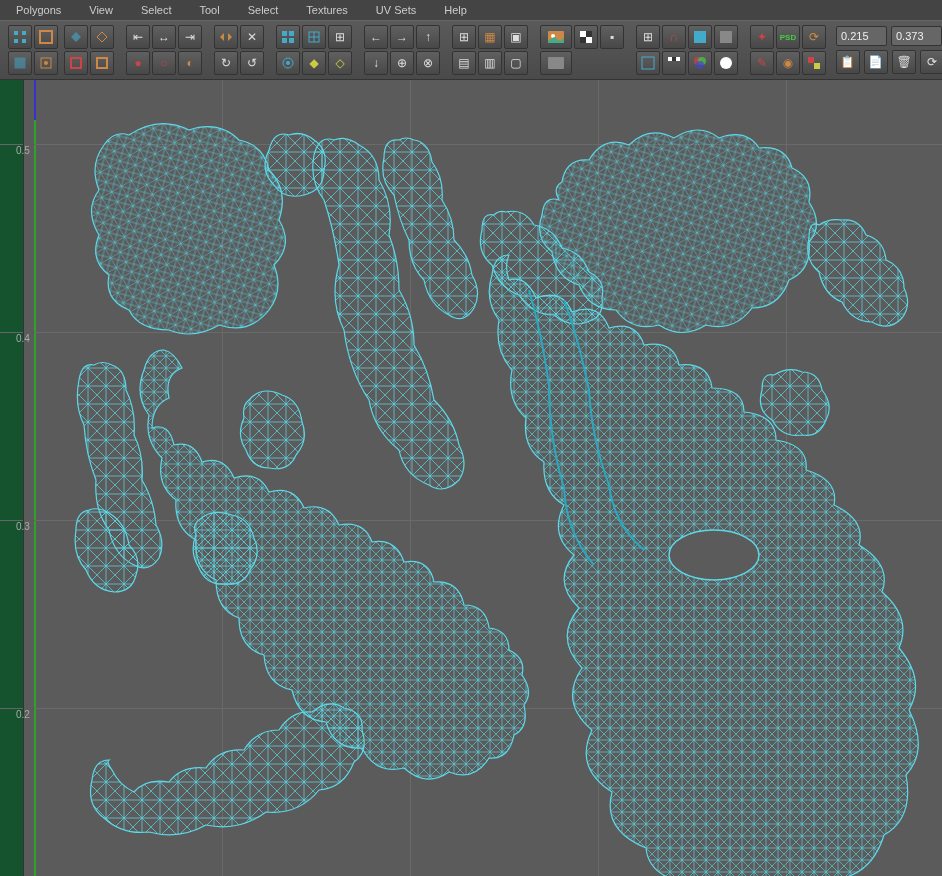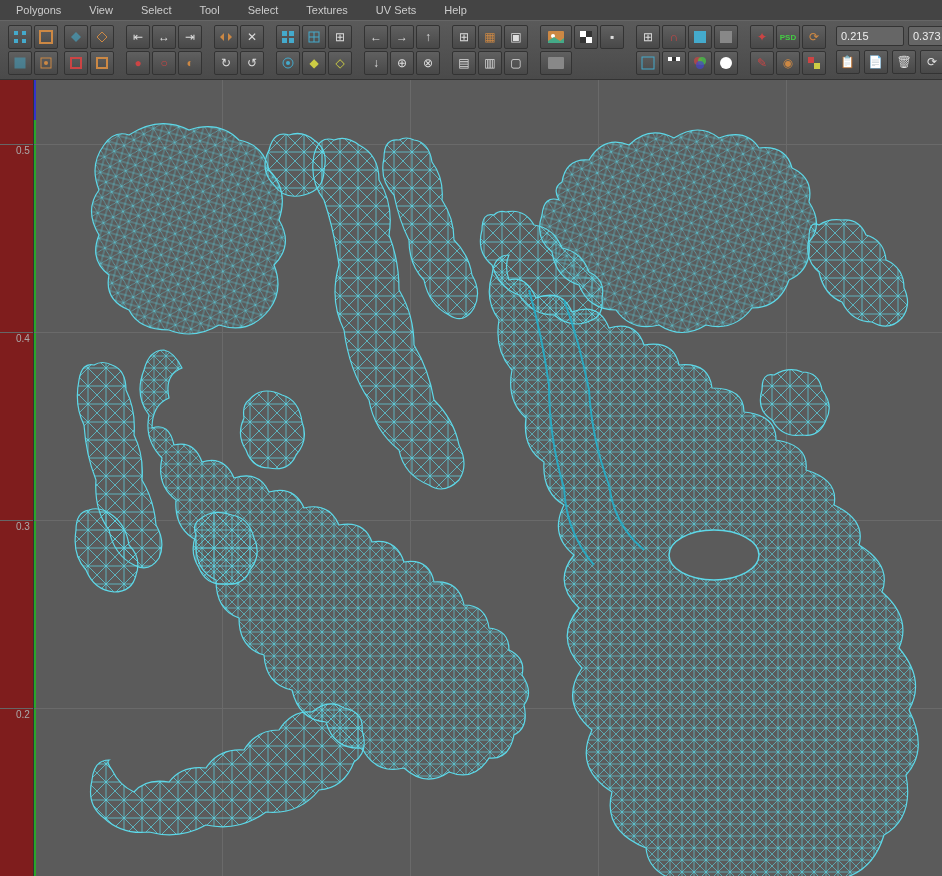--- a/index.html
+++ b/index.html
@@ -59,44 +59,44 @@
   color: #ddd;
 }
 .tool-btn.wide { width: 32px; }
 .separator {
   width: 1px;
   height: 48px;
   background: #333;
   margin: 0 2px;
 }
 .num-input {
-  width: 68px;
+  width: 51px;
   height: 20px;
   background: #666;
   border: 1px solid #333;
   color: #eee;
   font-size: 11px;
   padding: 0 4px;
   border-radius: 2px;
 }
 .viewport {
   position: absolute;
   left: 0;
   top: 80px;
   width: 942px;
   height: 796px;
   background: #5b5b5b;
 }
 .ruler-v {
   position: absolute;
   left: 0;
   top: 0;
-  width: 34px;
+  width: 24px;
   height: 100%;
-  background: #7f1d1d;
+  background: #14532d;
   border-right: 1px solid #333;
 }
 .ruler-tick {
   position: absolute;
   left: 0;
   width: 100%;
   font-size: 10px;
   color: #aaa;
   padding-left: 16px;
   border-top: 1px solid #666;

